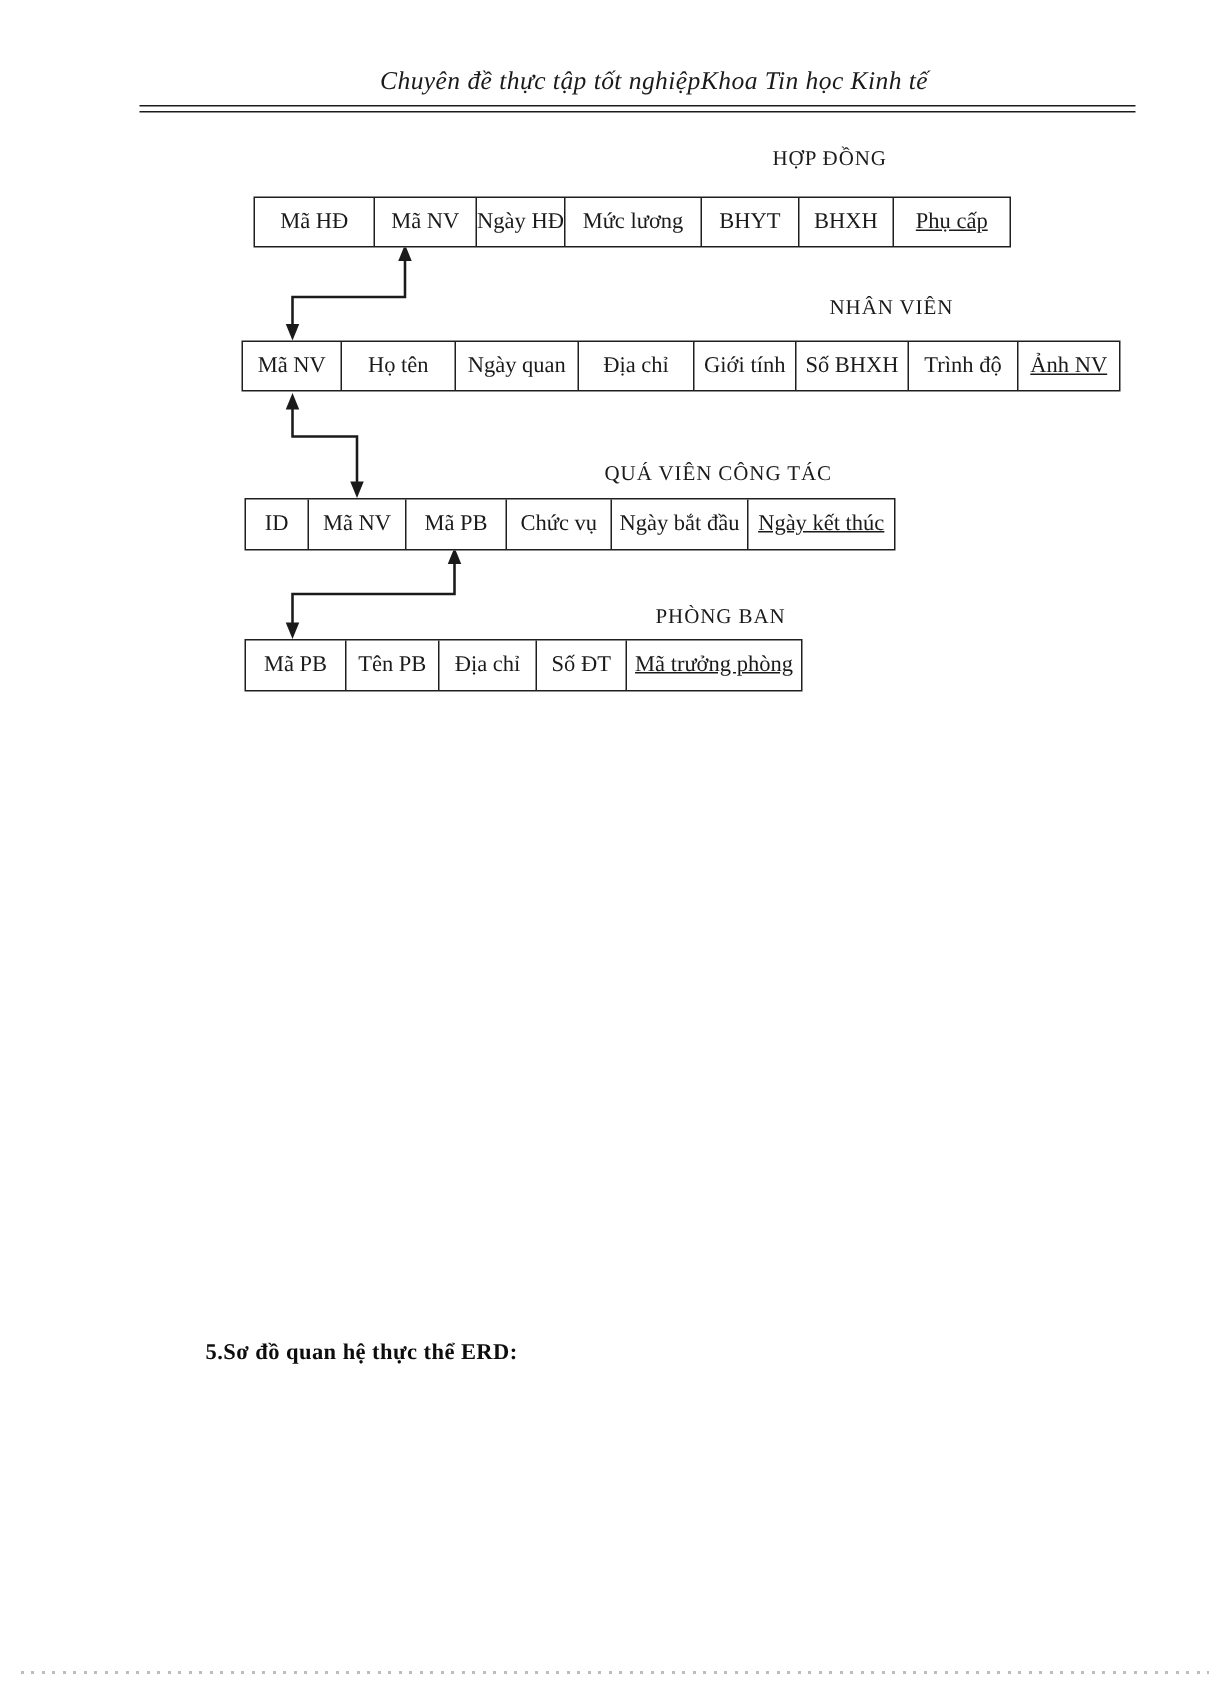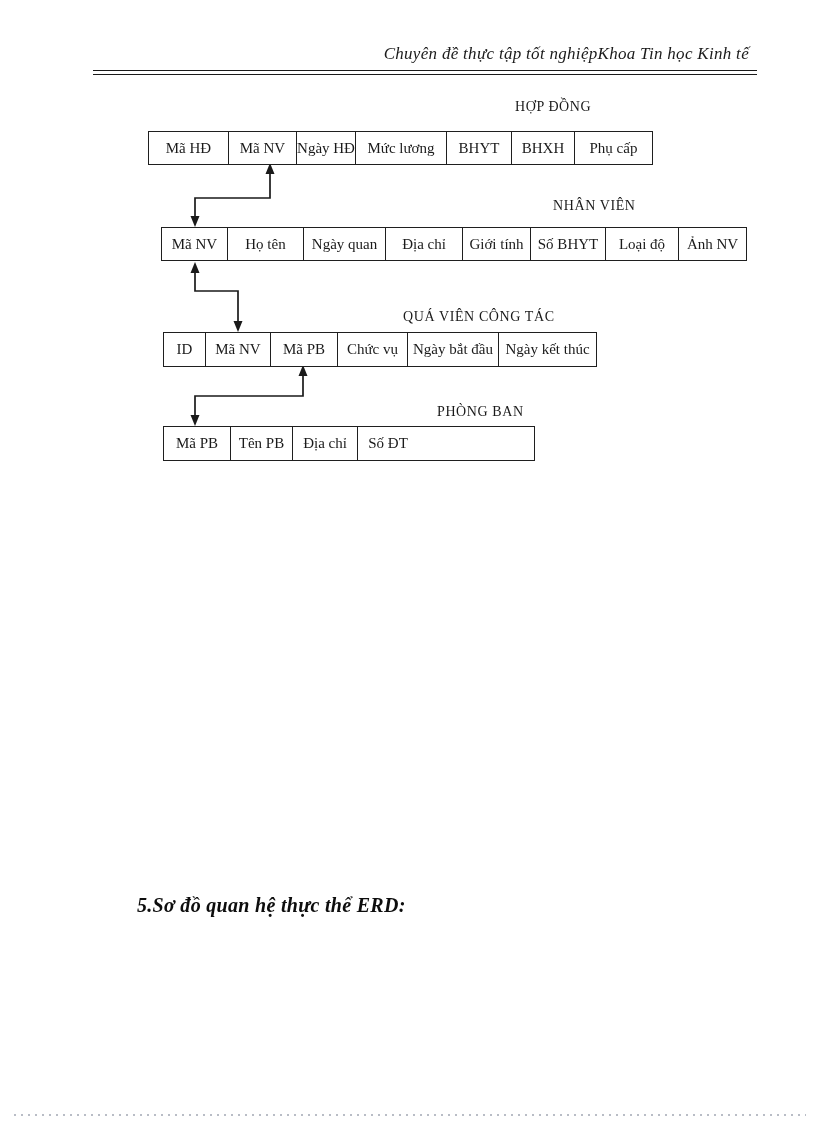--- a/index.html
+++ b/index.html
@@ -4,21 +4,21 @@
 <style>
   html,body{margin:0;padding:0;background:#ffffff;}
   #page{
     position:relative;width:816px;height:1123px;background:#ffffff;
     font-family:"Liberation Serif","DejaVu Serif",serif;color:#1a1a1a;
     overflow:hidden;
   }
   
   .hdr-text{
     position:absolute;left:95px;top:44px;width:660px;
-    display:flex;justify-content:flex-end;align-items:baseline;
+    display:flex;justify-content:center;align-items:baseline;
     font-style:italic;font-size:17px;letter-spacing:.3px;
   }
   .hdr-text .l{padding-left:28px;}
   .hdr-text .r{padding-right:6px;}
   .hdr-rule{position:absolute;left:93px;width:664px;height:1.4px;background:#1a1a1a;}
   .hdr-rule.r1{top:70px;}
   .hdr-rule.r2{top:74px;}
   
   .tbl-title{
     position:absolute;font-size:14px;letter-spacing:.6px;white-space:nowrap;
@@ -26,27 +26,27 @@
   .tbl{
     position:absolute;display:flex;height:32px;
     border:1.4px solid #1f1f1f;background:#ffffff;box-sizing:content-box;
   }
   .cell{
     box-sizing:border-box;height:100%;
     display:flex;align-items:center;justify-content:center;
     border-right:1.4px solid #1f1f1f;
     font-size:15px;white-space:nowrap;overflow:hidden;
   }
-  .cell:last-child{border-right:none;}
+  .cell:last-child{border-right:none;text-decoration:underline;}
   
   #arrows{position:absolute;left:0;top:0;pointer-events:none;}
   
   .section-heading{
     position:absolute;left:137px;top:894px;
-    font-size:20px;font-weight:bold;font-style:italic;letter-spacing:.3px;
+    font-size:15px;font-weight:bold;letter-spacing:.3px;
     color:#0d0d0d;
   }
   
   .dotted-rule{
     position:absolute;left:14px;top:1114px;width:792px;height:2px;
     background:repeating-linear-gradient(to right,#b9bdc6 0,#b9bdc6 2px,transparent 2px,transparent 7px);
   }
 </style>
 </head>
 <body>
@@ -72,57 +72,58 @@
       <polygon points="238,332 233.5,321 242.5,321" stroke="none"></polygon>
     </g>
     <g stroke="#1a1a1a" stroke-width="1.7" fill="#1a1a1a">
       <polygon points="303,365 298.5,376 307.5,376" stroke="none"></polygon>
       <polyline points="303,374 303,396 195,396 195,418" fill="none"></polyline>
       <polygon points="195,426 190.5,415 199.5,415" stroke="none"></polygon>
     </g>
   </svg>
 
   <div class="tbl-title" style="left:515px;top:99px;">HỢP ĐỒNG</div>
-  <div class="tbl" style="left:148px;top:131px;width:503px;">
+  <div class="tbl" style="left:169px;top:131px;width:503px;">
     <div class="cell" style="width:80px">Mã HĐ</div>
     <div class="cell" style="width:68px">Mã NV</div>
     <div class="cell" style="width:59px">Ngày HĐ</div>
     <div class="cell" style="width:91px">Mức lương</div>
     <div class="cell" style="width:65px">BHYT</div>
     <div class="cell" style="width:63px">BHXH</div>
     <div class="cell" style="width:77px">Phụ cấp</div>
   </div>
 
   <div class="tbl-title" style="left:553px;top:198px;">NHÂN VIÊN</div>
   <div class="tbl" style="left:161px;top:227px;width:584px;">
     <div class="cell" style="width:66px">Mã NV</div>
     <div class="cell" style="width:76px">Họ tên</div>
     <div class="cell" style="width:82px">Ngày quan</div>
     <div class="cell" style="width:77px">Địa chỉ</div>
     <div class="cell" style="width:68px">Giới tính</div>
-    <div class="cell" style="width:75px">Số BHYT</div>
-    <div class="cell" style="width:73px">Loại độ</div>
+    <div class="cell" style="width:75px">Số BHXH</div>
+    <div class="cell" style="width:73px">Trình độ</div>
     <div class="cell" style="width:67px">Ảnh NV</div>
   </div>
 
   <div class="tbl-title" style="left:403px;top:309px;">QUÁ VIÊN CÔNG TÁC</div>
   <div class="tbl" style="left:163px;top:332px;width:432px;height:33px;">
     <div class="cell" style="width:42px">ID</div>
     <div class="cell" style="width:65px">Mã NV</div>
     <div class="cell" style="width:67px">Mã PB</div>
     <div class="cell" style="width:70px">Chức vụ</div>
     <div class="cell" style="width:91px">Ngày bắt đầu</div>
     <div class="cell" style="width:97px">Ngày kết thúc</div>
   </div>
 
   <div class="tbl-title" style="left:437px;top:404px;">PHÒNG BAN</div>
   <div class="tbl" style="left:163px;top:426px;width:370px;height:33px;">
     <div class="cell" style="width:67px">Mã PB</div>
     <div class="cell" style="width:62px">Tên PB</div>
     <div class="cell" style="width:65px">Địa chỉ</div>
     <div class="cell" style="width:60px">Số ĐT</div>
+    <div class="cell" style="width:116px">Mã trưởng phòng</div>
   </div>
 
   <div class="section-heading">5.Sơ đồ quan hệ thực thể ERD:</div>
 
   <div class="dotted-rule"></div>
 
 </div>
 
 </body></html>

